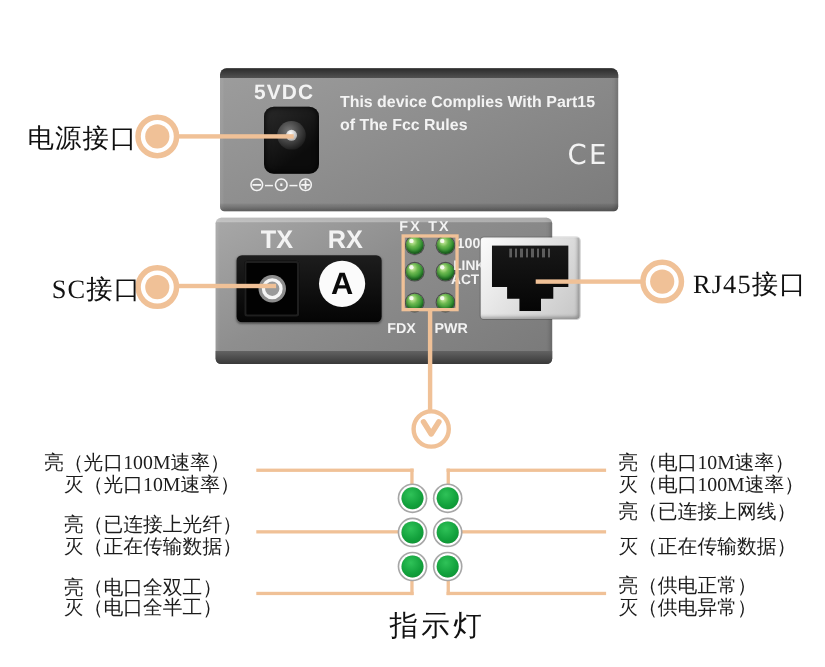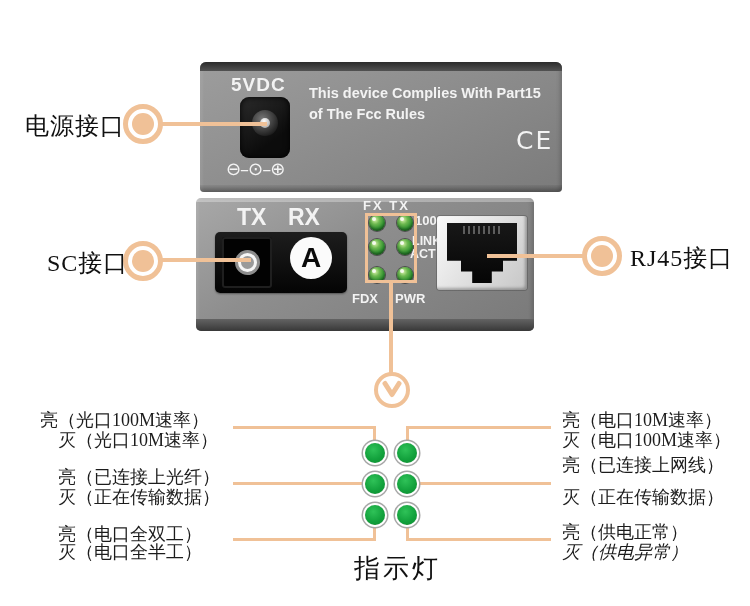--- a/index.html
+++ b/index.html
@@ -12,21 +12,21 @@
   .panel-top{ left:200px; top:62px; width:362px; height:130px; border-radius:6px 6px 4px 4px;
     background:linear-gradient(155deg,#9d9d9d 0%,#8e8e8e 45%,#7b7b7b 100%);
     box-shadow:inset -2px 0 4px rgba(0,0,0,.18), inset 2px 0 3px rgba(255,255,255,.12); }
   .panel-top .edge-top{ position:absolute; left:0; right:0; top:0; height:9px;
     border-radius:6px 6px 0 0; background:linear-gradient(#2b2b2b,#525252); }
   .panel-top .edge-bot{ position:absolute; left:0; right:0; bottom:0; height:7px;
     border-radius:0 0 4px 4px; background:linear-gradient(rgba(0,0,0,.05),rgba(0,0,0,.32)); }
 
   .panel-bottom{ left:196px; top:198px; width:306px; height:133px; border-radius:5px;
     background:linear-gradient(150deg,#a8a8a8 0%,#8e8e8e 40%,#797979 100%);
-    box-shadow:inset -2px 0 4px rgba(0,0,0,.18), inset 2px 0 3px rgba(255,255,255,.14);padding-left:32px; }
+    box-shadow:inset -2px 0 4px rgba(0,0,0,.18), inset 2px 0 3px rgba(255,255,255,.14); }
   .panel-bottom .edge-top{ position:absolute; left:0; right:0; top:0; height:4px;
     border-radius:5px 5px 0 0; background:rgba(255,255,255,.32); }
   .panel-bottom .edge-bot{ position:absolute; left:0; right:0; bottom:0; height:12px;
     border-radius:0 0 5px 5px; background:linear-gradient(#636363,#383838); }
 
   .ptext{ position:absolute; color:#f3f3f3; font-family:"Liberation Sans","DejaVu Sans",sans-serif; font-weight:bold; }
 
   
   .power-jack{ position:absolute; left:40px; top:35px; width:50px; height:61px; border-radius:9px;
     background:linear-gradient(145deg,#2b2b2b,#0c0c0c 70%); box-shadow:inset 0 0 6px #000; }
@@ -103,21 +103,21 @@
       <div>of The Fcc Rules</div>
     </div>
     <div class="ptext" style="left:316px;top:64px;font-size:25px;font-weight:normal;letter-spacing:2px;font-family:'DejaVu Sans',sans-serif;">CE</div>
   </div>
 
   <div class="abs panel-bottom">
     <div class="edge-top"></div>
     <div class="edge-bot"></div>
 
     <div class="ptext" style="left:41px;top:6px;font-size:23px;">TX</div>
-    <div class="ptext" style="left:92px;top:6px;font-size:23px;">RX</div>
+    <div class="ptext" style="left:102px;top:6px;font-size:23px;">RX</div>
 
     <div class="sc-port">
       <div class="sc-conn">
         <div class="sc-ring">
           <div class="sc-ring-inner"></div>
         </div>
       </div>
       <div class="a-badge">A</div>
     </div>
 
@@ -187,17 +187,17 @@
   <div class="legend-text" style="left:58px;top:467px;text-align:right;">亮（已连接上光纤）</div>
   <div class="legend-text" style="left:58px;top:487px;">灭（正在传输数据）</div>
   <div class="legend-text" style="left:58px;top:524px;">亮（电口全双工）</div>
   <div class="legend-text" style="left:58px;top:542px;">灭（电口全半工）</div>
 
   <div class="legend-text" style="left:562px;top:410px;">亮（电口10M速率）</div>
   <div class="legend-text" style="left:562px;top:430px;">灭（电口100M速率）</div>
   <div class="legend-text" style="left:562px;top:455px;">亮（已连接上网线）</div>
   <div class="legend-text" style="left:562px;top:487px;">灭（正在传输数据）</div>
   <div class="legend-text" style="left:562px;top:522px;">亮（供电正常）</div>
-  <div class="legend-text" style="left:562px;top:542px;font-style:italic;">灭（供电异常）</div>
+  <div class="legend-text" style="left:562px;top:542px;">灭（供电异常）</div>
 
   <div class="legend-title">指示灯</div>
 
 </div>
 
 </body></html>

